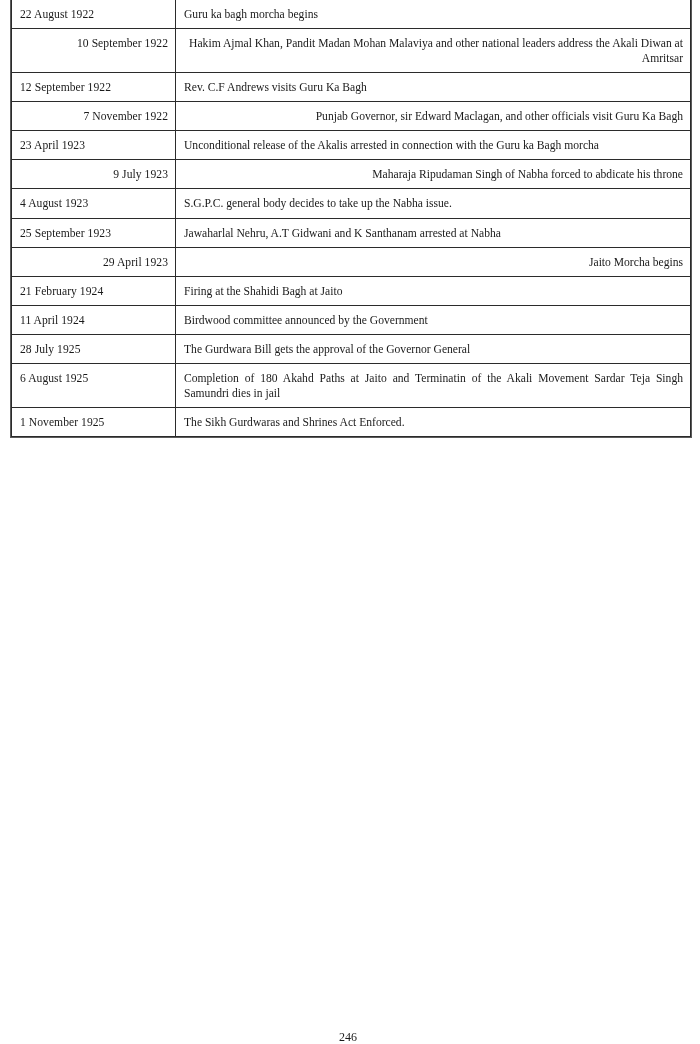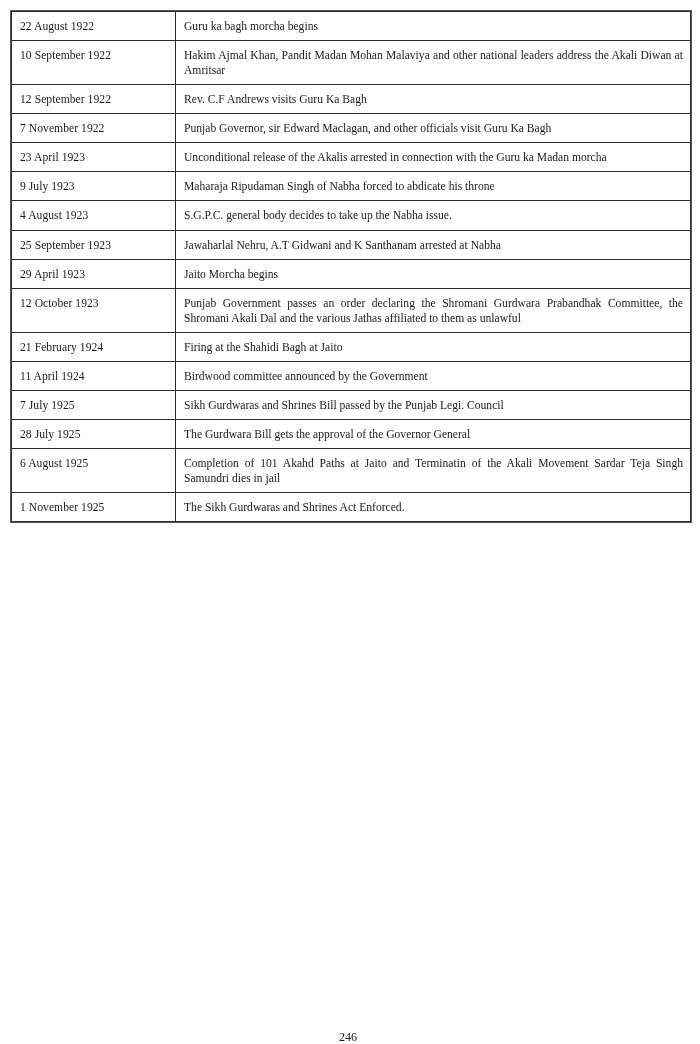--- a/index.html
+++ b/index.html
@@ -28,21 +28,20 @@
 
   
   #timeline-table {
     position: absolute;
     left: 11px;
     top: -1px;           
     width: 679px;
     border-collapse: collapse;
     table-layout: fixed;
     background: #737373;
-    margin-top: 12px;
   }
 
   #timeline-table col.c-date { width: 164px; }
   #timeline-table col.c-event { width: 515px; }
 
   #timeline-table td {
     border: 1px solid #2b2b2b;
     vertical-align: top;
     padding: 7px 7px 6px 8px;
     font-size: 11.6px;
@@ -63,21 +62,21 @@
   }
 
   td.event-cell {
     text-align: justify;
     text-justify: inter-word;
     hyphens: none;
     padding-right: 9px;
   }
 
   
-  tr.rule-heavy > td { border-bottom: 2px solid #7d7d7d; }
+  tr.rule-heavy > td { border-bottom: 2px solid #7d7d7d; text-align: right; }
   tr.rule-thin  > td { border-bottom: 1px solid #2b2b2b; }
 
   
   tr.tall > td { padding-top: 9px; padding-bottom: 20px; }
   tr.snug > td { padding-top: 7px; padding-bottom: 5px; }
 
   
   #folio {
     position: absolute;
     left: 0;
@@ -113,61 +112,53 @@
         <tr class="rule-thin tall">
           <td class="date-cell">12 September 1922</td>
           <td class="event-cell">Rev. C.F Andrews visits Guru Ka Bagh</td>
         </tr>
         <tr class="rule-heavy tall">
           <td class="date-cell">7 November 1922</td>
           <td class="event-cell">Punjab Governor, sir Edward Maclagan, and other officials visit Guru Ka Bagh</td>
         </tr>
         <tr class="rule-thin tall">
           <td class="date-cell">23 April 1923</td>
-          <td class="event-cell">Unconditional release of the Akalis arrested in connection with the Guru ka Madan morcha</td>
+          <td class="event-cell">Unconditional release of the Akalis arrested in connection with the Guru ka Bagh morcha</td>
         </tr>
         <tr class="rule-heavy tall">
           <td class="date-cell">9 July 1923</td>
           <td class="event-cell">Maharaja Ripudaman Singh of Nabha forced to abdicate his throne</td>
         </tr>
         <tr class="rule-thin tall">
           <td class="date-cell">4 August 1923</td>
           <td class="event-cell">S.G.P.C. general body decides to take up the Nabha issue.</td>
         </tr>
         <tr class="rule-thin tall">
           <td class="date-cell">25 September 1923</td>
           <td class="event-cell">Jawaharlal Nehru, A.T Gidwani and K Santhanam arrested at Nabha</td>
         </tr>
         <tr class="rule-heavy tall">
           <td class="date-cell">29 April 1923</td>
           <td class="event-cell">Jaito Morcha begins</td>
         </tr>
-        <tr class="rule-heavy snug">
-          <td class="date-cell">12 October 1923</td>
-          <td class="event-cell">Punjab Government passes an order declaring the Shromani Gurdwara Prabandhak Committee, the Shromani Akali Dal and the various Jathas affiliated to them as unlawful</td>
-        </tr>
         <tr class="rule-thin tall">
           <td class="date-cell">21 February 1924</td>
           <td class="event-cell">Firing at the Shahidi Bagh at Jaito</td>
         </tr>
         <tr class="rule-thin tall">
           <td class="date-cell">11 April 1924</td>
           <td class="event-cell">Birdwood committee announced by the Government</td>
         </tr>
-        <tr class="rule-heavy tall">
-          <td class="date-cell">7 July 1925</td>
-          <td class="event-cell">Sikh Gurdwaras and Shrines Bill passed by the Punjab Legi. Council</td>
-        </tr>
         <tr class="rule-thin tall">
           <td class="date-cell">28 July 1925</td>
           <td class="event-cell">The Gurdwara Bill gets the approval of the Governor General</td>
         </tr>
         <tr class="rule-thin snug">
           <td class="date-cell">6 August 1925</td>
-          <td class="event-cell">Completion of 101 Akahd Paths at Jaito and Terminatin of the Akali Movement Sardar Teja Singh Samundri dies in jail</td>
+          <td class="event-cell">Completion of 180 Akahd Paths at Jaito and Terminatin of the Akali Movement Sardar Teja Singh Samundri dies in jail</td>
         </tr>
         <tr class="rule-thin tall">
           <td class="date-cell">1 November 1925</td>
           <td class="event-cell">The Sikh Gurdwaras and Shrines Act Enforced.</td>
         </tr>
       </tbody>
   </table>
 
   <div id="folio">246</div>
 

